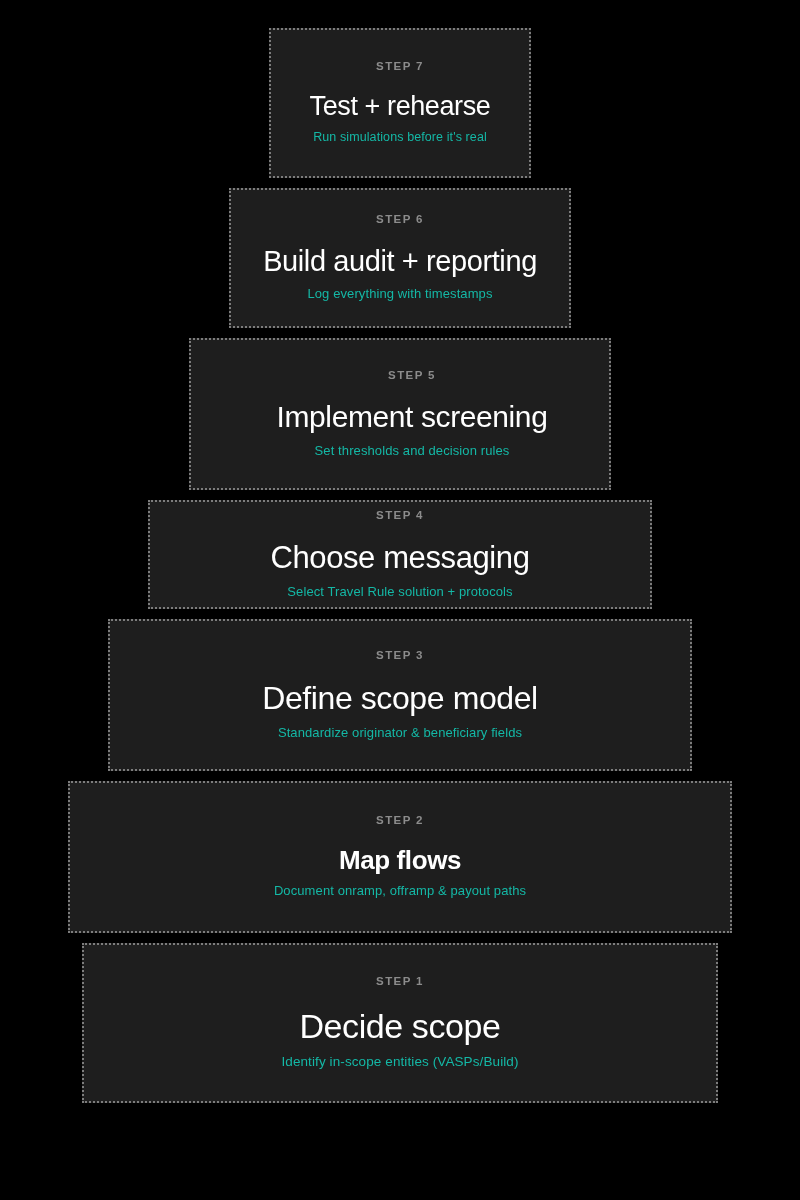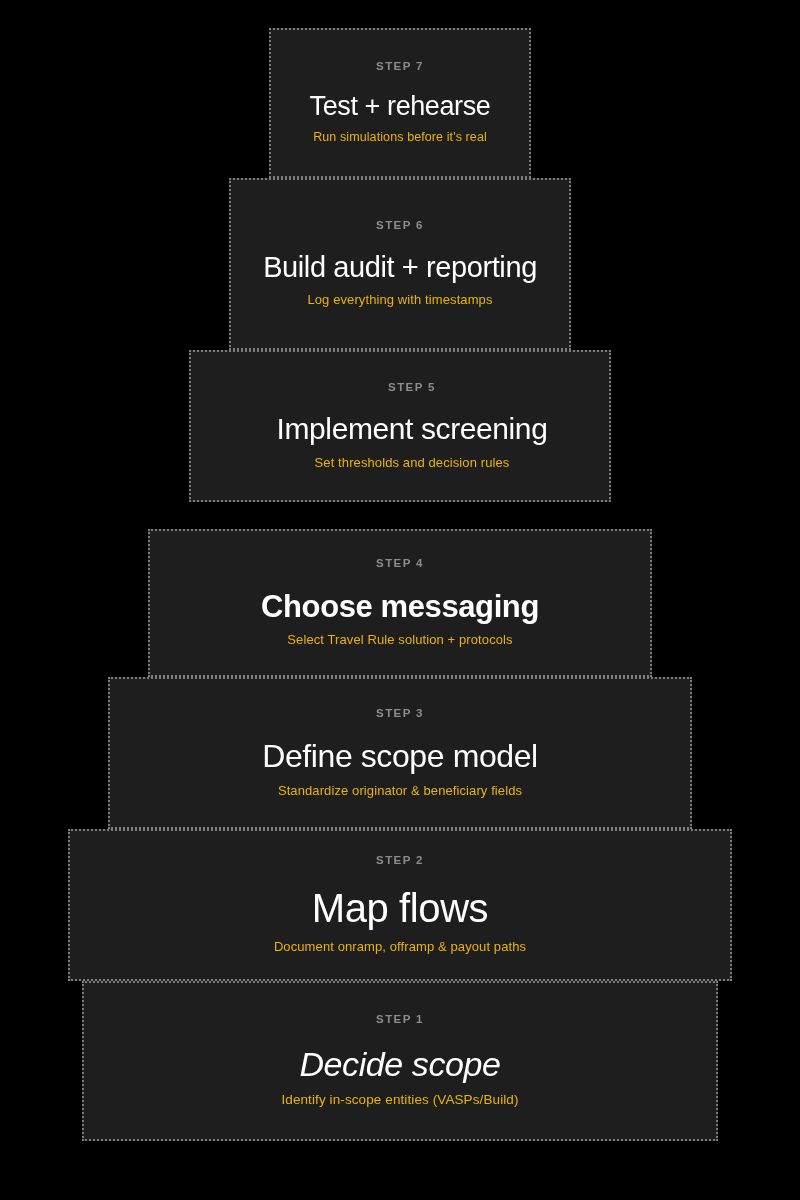--- a/index.html
+++ b/index.html
@@ -18,20 +18,21 @@
   }
 
   .pyramid {
     width: 800px;
     height: 1200px;
     display: flex;
     flex-direction: column;
     align-items: center;
     justify-content: flex-start;
     padding-top: 28px;
+    gap: 10px;
   }
 
   .step-card {
     position: relative;
     background: #1e1e1e;
     border: 2px dotted #7d7d7d;
     display: flex;
     flex-direction: column;
     align-items: center;
     justify-content: center;
@@ -53,44 +54,44 @@
   .step-title {
     color: #ffffff;
     font-weight: 400;
     line-height: 1.08;
     letter-spacing: -0.4px;
     margin-bottom: 9px;
     white-space: nowrap;
   }
 
   .step-sub {
-    color: #eab308;
+    color: #14b8a6;
     font-size: 13px;
     font-weight: 400;
     line-height: 1.2;
     letter-spacing: 0.1px;
     white-space: nowrap;
   }
 
   
   .row-7 { width: 262px; height: 150px; }
-  .row-6 { width: 342px; height: 172px; }
+  .row-6 { width: 342px; height: 140px; }
   .row-5 { width: 422px; height: 152px; padding-left: 40px; }
-  .row-4 { width: 504px; height: 148px; margin-top: 27px; }
+  .row-4 { width: 504px; height: 109px; }
   .row-3 { width: 584px; height: 152px; text-align: center; }
   .row-2 { width: 664px; height: 152px; }
   .row-1 { width: 636px; height: 160px; }
 
   .row-7 .step-title { font-size: 27px; }
   .row-6 .step-title { font-size: 29px; text-align: center; }
   .row-5 .step-title { font-size: 30px; text-align: right; }
-  .row-4 .step-title { font-size: 31px; font-weight: bold; }
+  .row-4 .step-title { font-size: 31px; }
   .row-3 .step-title { font-size: 32px; }
-  .row-2 .step-title { font-size: 40px; }
-  .row-1 .step-title { font-size: 34px; font-style: italic; }
+  .row-2 .step-title { font-size: 26px; font-weight: bold; }
+  .row-1 .step-title { font-size: 34px; }
 
   .row-7 .step-sub { font-size: 12.5px; }
   .row-1 .step-sub { font-size: 13.5px; }
 </style>
 </head>
 <body>
 
 <div class="pyramid">
 
   <div class="step-card row-7">

